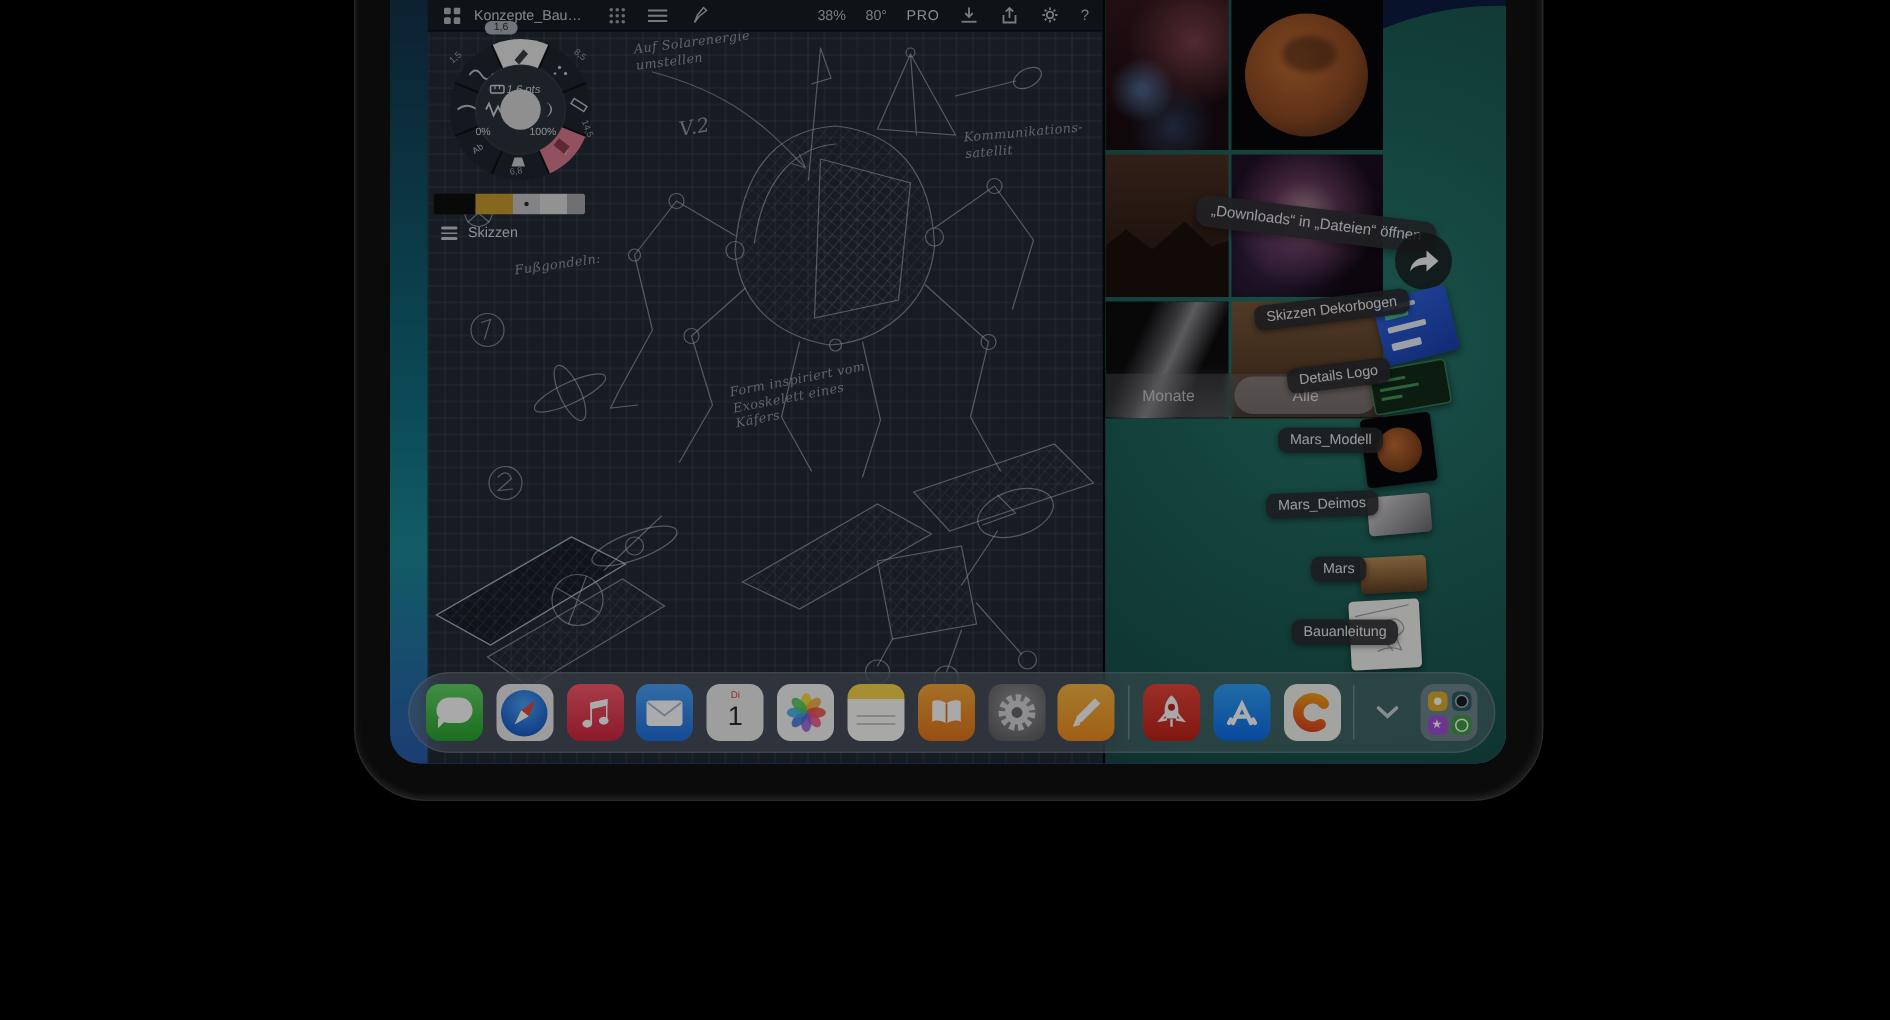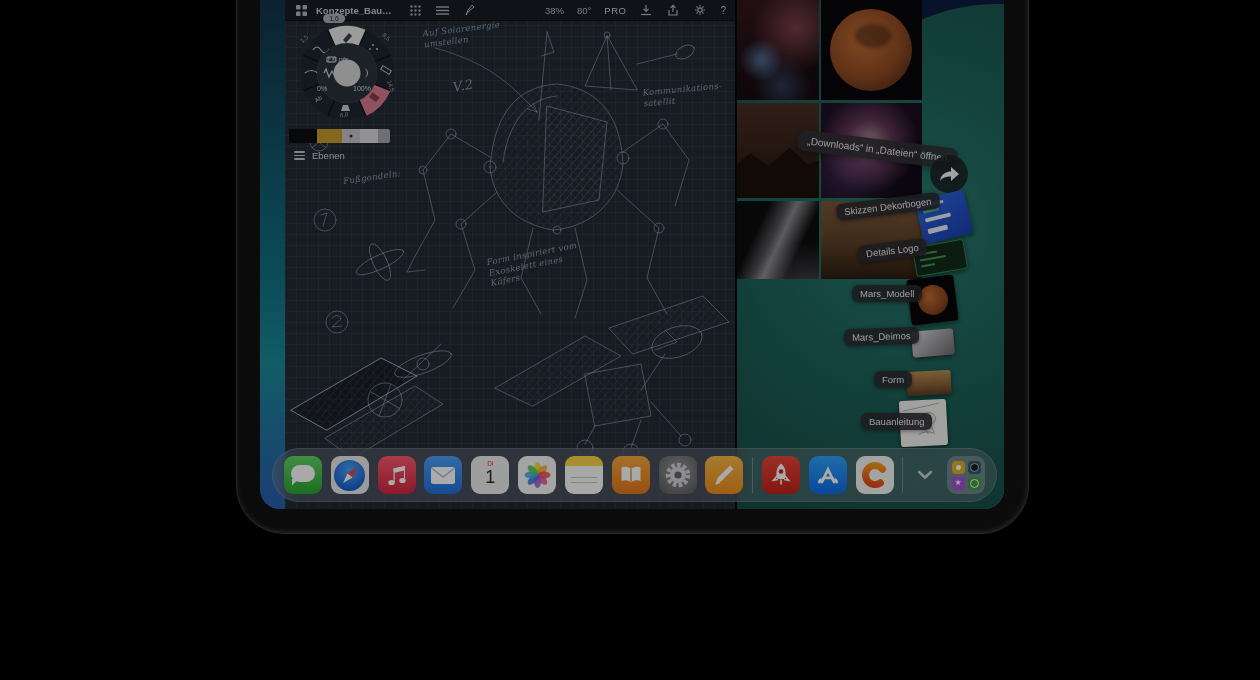--- a/index.html
+++ b/index.html
@@ -19,30 +19,30 @@
       linear-gradient(rgba(150,180,210,.07) 1px,transparent 1px),
       linear-gradient(90deg,rgba(150,180,210,.07) 1px,transparent 1px);
     background-size:11px 11px;}
   #split-divider{position:absolute;left:475px;top:0;width:2px;height:517px;background:#05070a;}
   
   #c-toolbar{position:absolute;left:0;top:8px;width:450px;height:21px;background:#171d25;
     border-bottom:1px solid #0c0f14;display:flex;align-items:center;padding:0 9px;box-sizing:border-box;
     color:#aeb6bf;}
   #c-toolbar .ticon{width:14px;height:14px;flex:0 0 auto;display:flex;align-items:center;justify-content:center;}
   #c-title{font-size:9.5px;color:#c6ccd3;margin:0 4px 0 8px;max-width:92px;white-space:nowrap;
-    overflow:hidden;text-overflow:ellipsis;font-weight:bold;}
+    overflow:hidden;text-overflow:ellipsis;}
   .tgap{margin-left:13px;}
   #c-right{margin-left:auto;display:flex;align-items:center;gap:13px;font-size:9.5px;color:#b4bbc3;}
   #c-pro{font-weight:normal;letter-spacing:.5px;color:#ced4db;}
   #c-help{font-size:10px;}
   
   #wheel{position:absolute;left:12px;top:31px;width:100px;height:100px;}
   #wheel svg{position:absolute;left:0;top:0;}
   .wtxt{position:absolute;color:#cdd3da;font-size:7px;}
-  #w-size-label{left:29px;top:32px;width:46px;font-size:7.5px;font-style:italic;}
+  #w-size-label{left:29px;top:32px;width:46px;text-align:center;font-size:7.5px;font-style:italic;}
   #w-min{left:20px;top:62px;}
   #w-max{left:56px;top:62px;}
   .ringsize{position:absolute;font-size:6px;color:#9aa2ab;}
   #rs0{left:3px;top:13px;transform:rotate(-42deg);}
   #rs1{left:85px;top:11px;transform:rotate(40deg);}
   #rs2{left:88px;top:60px;transform:rotate(70deg);}
   #rs3{left:43px;top:89px;transform:rotate(-8deg);}
   #active-size-pill{position:absolute;left:49px;top:22px;background:#a9adb3;color:#2c2d30;
     border-radius:6px;font-size:7px;padding:1px 6px;transform:translateX(-50%);}
   
@@ -394,40 +394,44 @@
       <span class="sw" style="width:18px;background:#dadadc"></span>
       <span class="sw" style="width:12px;background:#a8a8ac"></span>
     </div>
 
     <div id="layers-btn">
       <span id="layers-icon">
           <i></i>
           <i></i>
           <i></i>
         </span>
-      <span>Ebenen</span>
+      <span>Skizzen</span>
     </div>
   </div>
 
   <div id="split-divider"></div>
 
   <div id="rightpane">
     <svg id="navy-wedge" viewBox="0 0 267 34">
       <path d="M183,0 L267,0 L267,12 C232,11 205,19 183,28 Z" fill="#0d1c40"></path>
     </svg>
 
     <div class="ptile" id="pt-nebula"></div>
     <div class="ptile" id="pt-mars">
         <span class="planet"></span>
       </div>
     <div class="ptile" id="pt-marsland"></div>
     <div class="ptile" id="pt-orion"></div>
     <div class="ptile" id="pt-probe"></div>
     <div class="ptile" id="pt-rover"></div>
 
+    <div id="seg-bar">
+      <span id="seg-monate">Monate</span>
+      <span id="seg-alle">Alle</span>
+    </div>
 
     <div id="open-hint">„Downloads“ in „Dateien“ öffnen</div>
     <div id="share-btn">
       <svg width="22" height="18" viewBox="0 0 22 18">
         <path d="M2,16 C3,9 8,6.5 13,6.5 V2 L21,9 13,16 V11.5 C8,11.5 4.5,12.5 2,16 Z" fill="#f2f2f4"></path>
       </svg>
     </div>
 
     <div class="dthumb" id="th-sticker-blue">
         <i></i>
@@ -450,21 +454,21 @@
         <g stroke="#9aa0a8" stroke-width="0.8" fill="none">
           <path d="M4,10 L40,4 M25,14 q6,-3 10,2 q3,5 -3,8 q-6,2 -8,-4 Z M22,26 l6,8 M30,24 l4,10 M18,34 q8,-4 16,0"></path>
         </g>
       </svg>
     </div>
 
     <span class="dlabel" id="lb-skizzen">Skizzen Dekorbogen</span>
     <span class="dlabel" id="lb-details">Details Logo</span>
     <span class="dlabel" id="lb-modell">Mars_Modell</span>
     <span class="dlabel" id="lb-deimos">Mars_Deimos</span>
-    <span class="dlabel" id="lb-mars">Form</span>
+    <span class="dlabel" id="lb-mars">Mars</span>
     <span class="dlabel" id="lb-bau">Bauanleitung</span>
   </div>
 
   <div id="dock">
     <div class="di" id="ic-messages">
         <span class="bub"></span>
       </div>
     <div class="di" id="ic-safari">
       <span class="dial"></span>
       <svg style="position:absolute;left:0;top:0" width="38" height="38">

